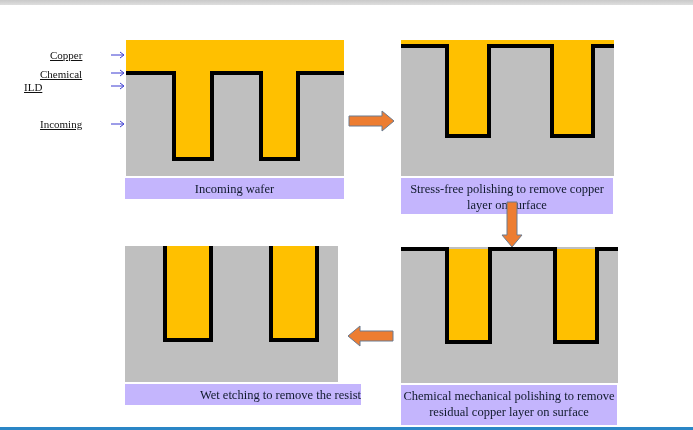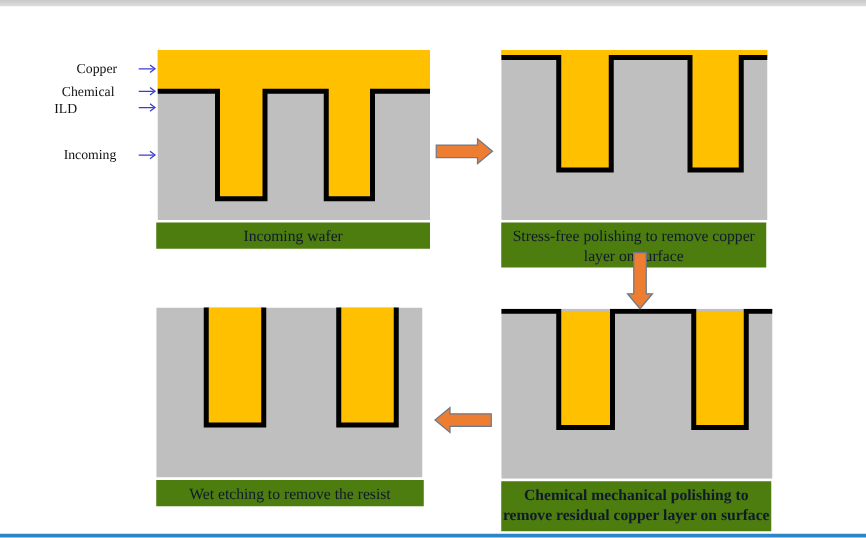--- a/index.html
+++ b/index.html
@@ -1,22 +1,22 @@
 <!DOCTYPE html>
 <html><head>
 <meta charset="utf-8">
 <style>
   html, body { margin:0; padding:0; }
   body { width:693px; height:430px; position:relative; overflow:hidden; background:#ffffff; font-family:"Liberation Serif", serif; }
   .topbar { position:absolute; left:0; top:0; width:693px; height:5px; background:linear-gradient(#c9c9c9,#dedede); }
   .bottombar { position:absolute; left:0; bottom:0; width:693px; height:3px; background:#2a86c6; }
   .panel { position:absolute; }
   .panel svg { display:block; }
-  .caption { position:absolute; background:#4d7c0f; color:#101a2c; font-size:12.5px; text-align:center; line-height:16px; box-sizing:border-box; padding-top:3px; }
-  .label { position:absolute; font-size:11px; color:#111; line-height:12px; text-align:center; }
+  .caption { position:absolute; background:#c4b5fd; color:#101a2c; font-size:12.5px; text-align:center; line-height:16px; box-sizing:border-box; padding-top:3px; }
+  .label { position:absolute; font-size:11px; color:#111; line-height:12px; text-align:left;text-decoration:underline; }
   .larrow { position:absolute; }
   .flow-arrow { position:absolute; }
 </style>
 </head>
 <body>
 
 <div class="topbar"></div>
 
 <div class="label" style="left:50px;top:49px;width:55px;">Copper</div>
 <div class="label" style="left:40px;top:68px;width:61px;">Chemical</div>
@@ -63,30 +63,30 @@
 <div class="caption" style="left:401px;top:178px;width:212px;height:36px;">Stress-free polishing to remove copper layer on surface</div>
 
 <div class="panel" style="left:401px;top:247px;">
   <svg width="217" height="136">
     <rect x="0" y="0" width="217" height="136" fill="#bfbfbf"></rect>
     <rect x="46" y="2" width="43" height="93" fill="#ffc000"></rect>
     <rect x="154" y="2" width="42" height="93" fill="#ffc000"></rect>
     <path d="M0 2 L46 2 L46 95 L89 95 L89 2 L154 2 L154 95 L196 95 L196 2 L217 2" fill="none" stroke="#000" stroke-width="4"></path>
   </svg>
 </div>
-<div class="caption" style="left:401px;top:385px;width:216px;height:40px;font-weight:bold;">Chemical mechanical polishing to remove residual copper layer on surface</div>
+<div class="caption" style="left:401px;top:385px;width:216px;height:40px;">Chemical mechanical polishing to remove residual copper layer on surface</div>
 
 <div class="panel" style="left:125px;top:246px;">
   <svg width="213" height="136">
     <rect x="0" y="0" width="213" height="136" fill="#bfbfbf"></rect>
     <rect x="40" y="-4" width="46" height="98" fill="#ffc000" stroke="#000" stroke-width="4"></rect>
     <rect x="146" y="-4" width="46" height="98" fill="#ffc000" stroke="#000" stroke-width="4"></rect>
   </svg>
 </div>
-<div class="caption" style="left:125px;top:384px;width:214px;height:21px;">Wet etching to remove the resist</div>
+<div class="caption" style="left:125px;top:384px;width:236px;height:21px;text-align:right;">Wet etching to remove the resist</div>
 
 <svg class="flow-arrow" style="left:348px;top:109px" width="48" height="24">
   <path d="M1 7 L34 7 L34 2 L46 12 L34 22 L34 17 L1 17 Z" fill="#ed7d31" stroke="#6b7a8f" stroke-width="1"></path>
 </svg>
 <svg class="flow-arrow" style="left:500px;top:201px" width="24" height="48">
   <path d="M7 1 L17 1 L17 34 L22 34 L12 46 L2 34 L7 34 Z" fill="#ed7d31" stroke="#6b7a8f" stroke-width="1"></path>
 </svg>
 <svg class="flow-arrow" style="left:346px;top:324px" width="48" height="24">
   <path d="M47 7 L14 7 L14 2 L2 12 L14 22 L14 17 L47 17 Z" fill="#ed7d31" stroke="#6b7a8f" stroke-width="1"></path>
 </svg>

